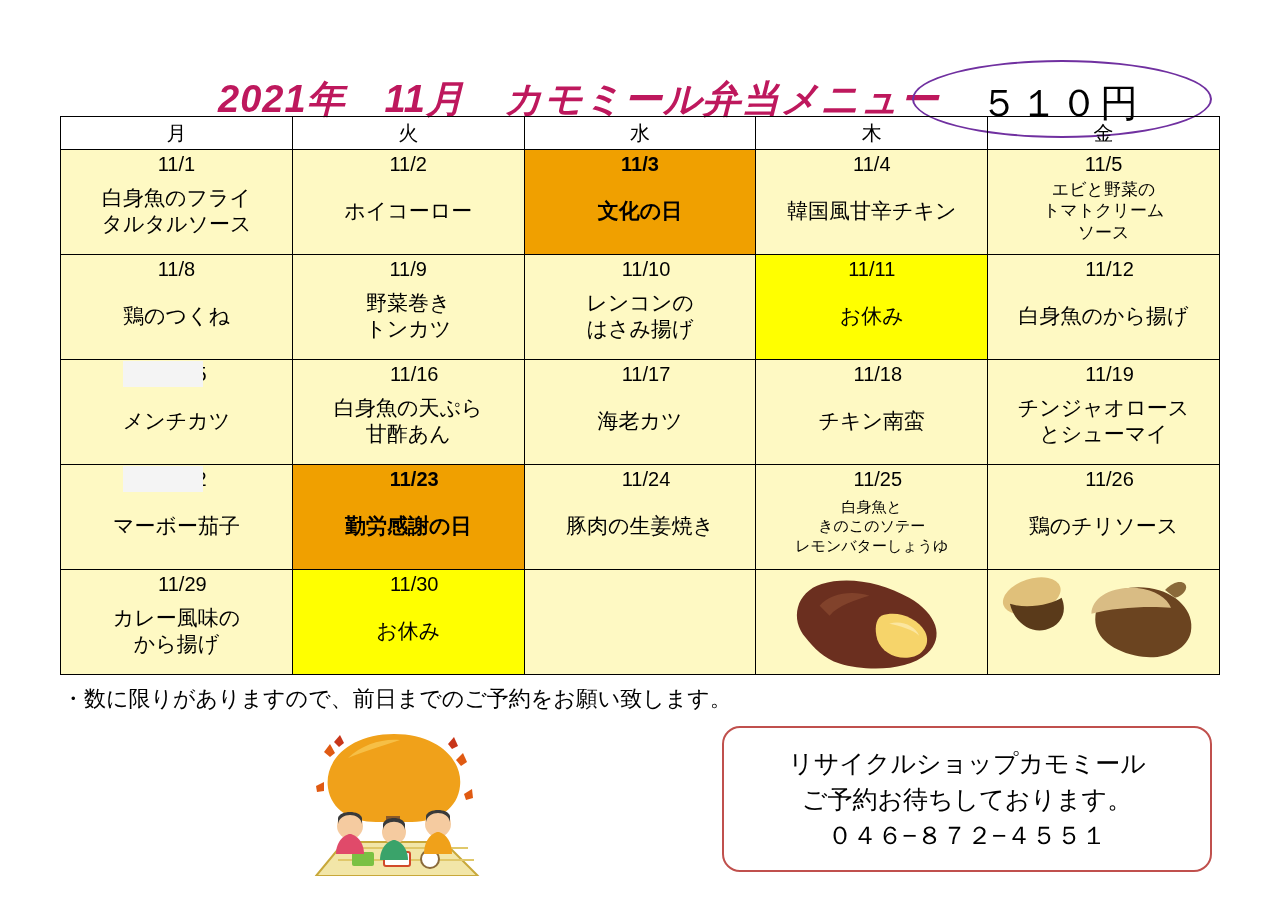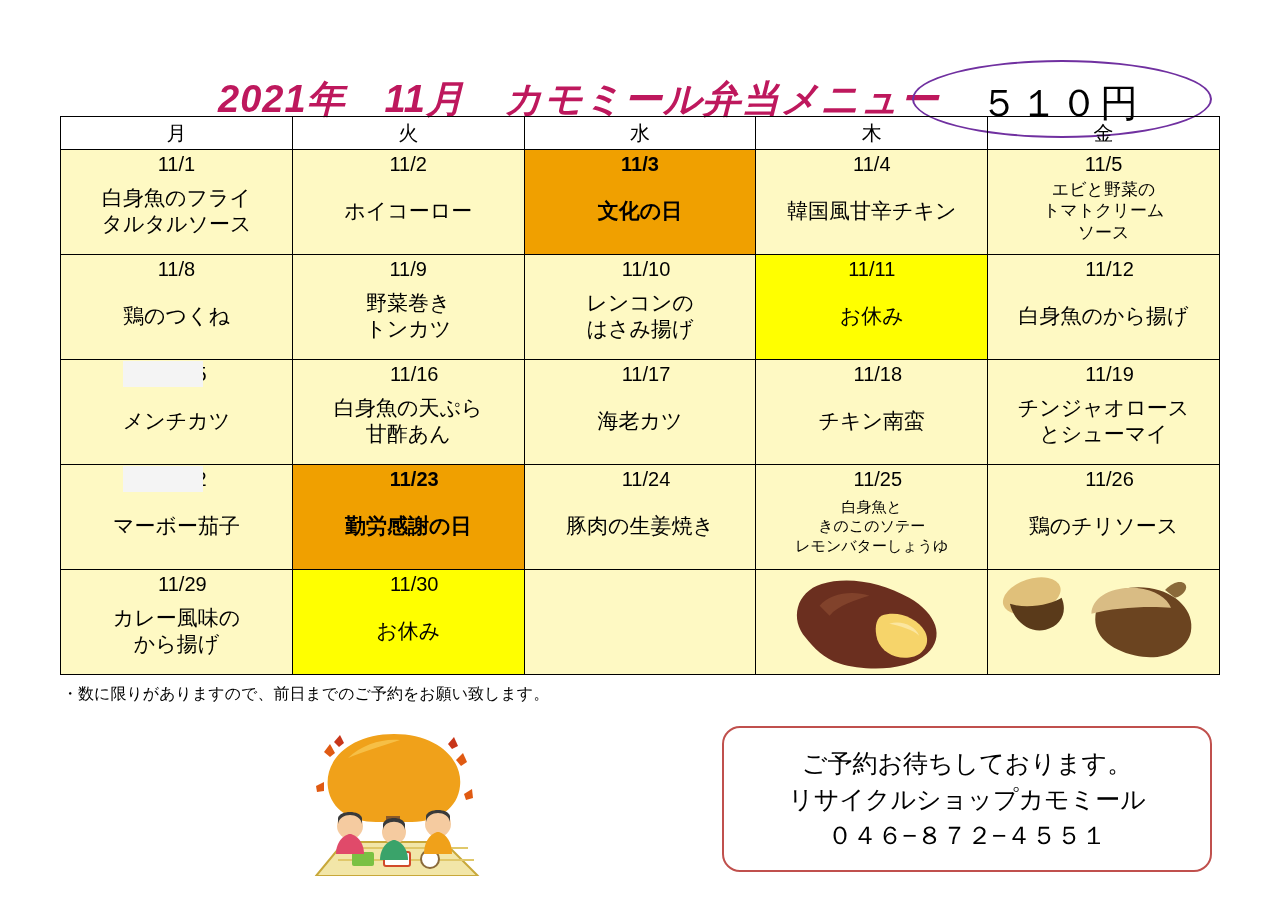--- a/index.html
+++ b/index.html
@@ -133,21 +133,21 @@
     position: absolute;
     inset: 0;
     pointer-events: none;
   }
 
   
   #note {
     position: absolute;
     left: 62px;
     top: 684px;
-    font-size: 16px;
+    font-size: 22px;
     letter-spacing: 0px;
     white-space: nowrap;
   }
 
   
   #contact-box {
     position: absolute;
     left: 722px;
     top: 726px;
     width: 486px;
@@ -435,16 +435,16 @@
     <path d="M95 106 C96 95 116 95 117 106 L117 100 C115 92 97 92 95 100 Z" fill="#3a3a3a"></path>
     <path d="M92 136 C92 122 102 116 106 116 C110 116 120 122 120 136 Z" fill="#3aa36a"></path>
 
     <circle cx="150" cy="100" r="13" fill="#f5cba0"></circle>
     <path d="M138 98 C140 86 160 86 162 98 L162 92 C160 84 140 84 138 92 Z" fill="#3a3a3a"></path>
     <path d="M136 130 C136 114 146 108 150 108 C154 108 164 114 164 130 Z" fill="#f0a11a"></path>
   </g>
 </svg>
 
 <div id="contact-box">
+  <div class="line">リサイクルショップカモミール</div>
   <div class="line">ご予約お待ちしております。</div>
-  <div class="line">リサイクルショップカモミール</div>
   <div class="line">０４６−８７２−４５５１</div>
 </div>
 
 </body></html>

